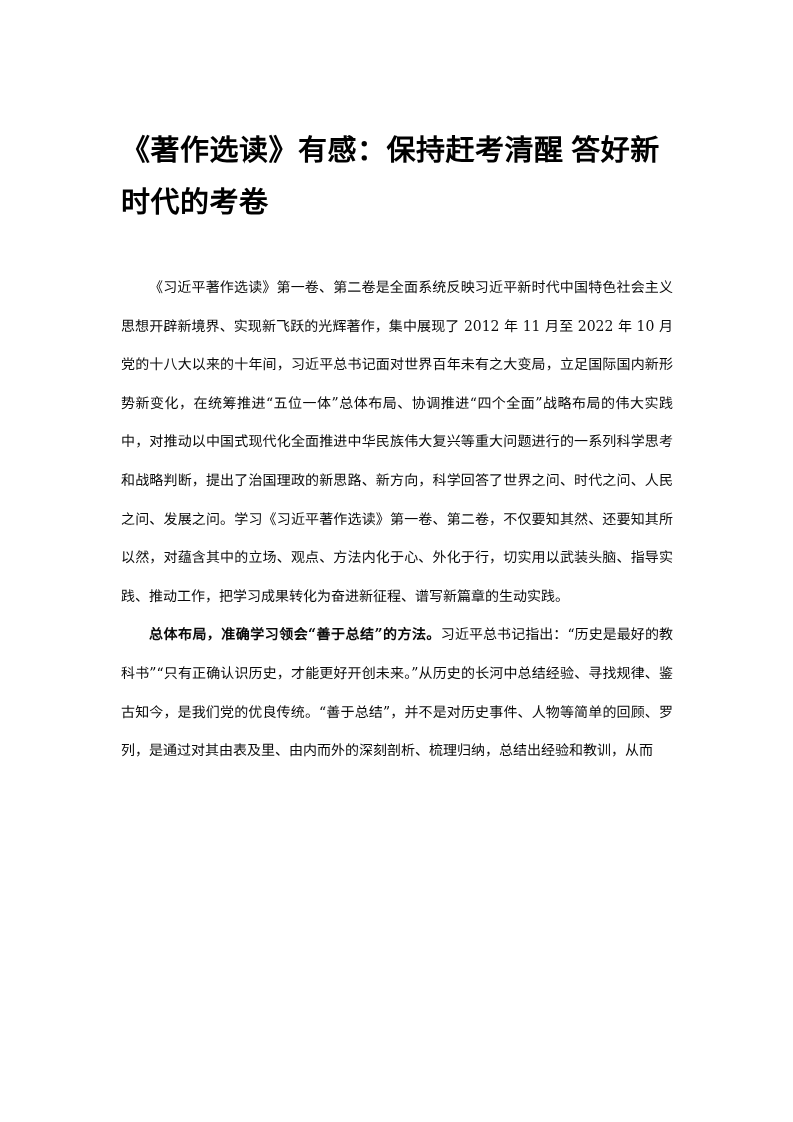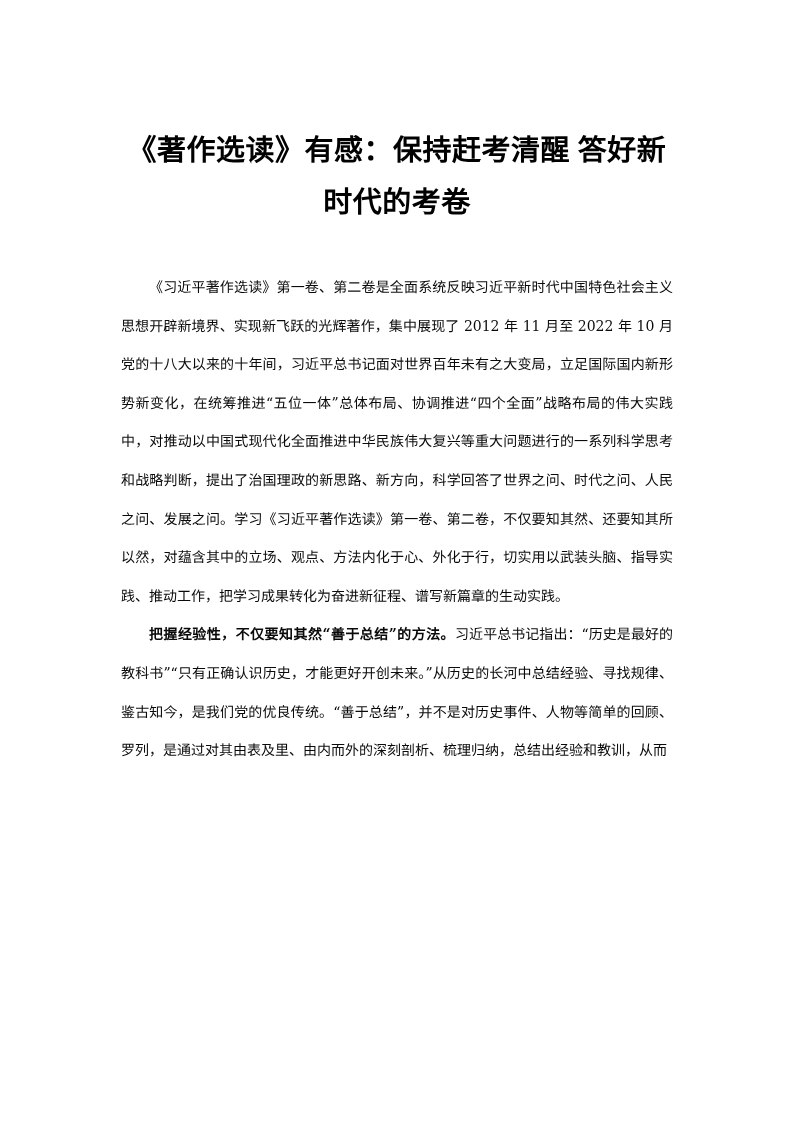--- a/index.html
+++ b/index.html
@@ -31,21 +31,21 @@
   }
 
   
   .doc-title {
     margin: 0;
     padding-top: 124px;
     font-family: "Liberation Serif", "DejaVu Serif", serif;
     font-size: 29px;
     font-weight: 700;
     line-height: 52px;
-    text-align: center;
+    text-align: left;
     letter-spacing: 0.5px;
     color: #000000;
     white-space: pre-line;
   }
 
   
   .body-block {
     margin-top: 40px;
   }
 
@@ -78,18 +78,18 @@
 
     <h1 class="doc-title">《著作选读》有感：保持赶考清醒 答好新时代的考卷</h1>
 
     <div class="body-block">
 
       <p class="para">
         <span>《习近平著作选读》第一卷、第二卷是全面系统反映习近平新时代中国特色社会主义思想开辟新境界、实现新飞跃的光辉著作，集中展现了 2012 年 11 月至 2022 年 10 月党的十八大以来的十年间，习近平总书记面对世界百年未有之大变局，立足国际国内新形势新变化，在统筹推进“五位一体”总体布局、协调推进“四个全面”战略布局的伟大实践中，对推动以中国式现代化全面推进中华民族伟大复兴等重大问题进行的一系列科学思考和战略判断，提出了治国理政的新思路、新方向，科学回答了世界之问、时代之问、人民之问、发展之问。学习《习近平著作选读》第一卷、第二卷，不仅要知其然、还要知其所以然，对蕴含其中的立场、观点、方法内化于心、外化于行，切实用以武装头脑、指导实践、推动工作，把学习成果转化为奋进新征程、谱写新篇章的生动实践。</span>
       </p>
 
       <p class="para">
-        <span class="lead-in">把握经验性，不仅要知其然“善于总结”的方法。</span><span>习近平总书记指出：“历史是最好的教科书”“只有正确认识历史，才能更好开创未来。”从历史的长河中总结经验、寻找规律、鉴古知今，是我们党的优良传统。“善于总结”，并不是对历史事件、人物等简单的回顾、罗列，是通过对其由表及里、由内而外的深刻剖析、梳理归纳，总结出经验和教训，从而</span>
+        <span class="lead-in">总体布局，准确学习领会“善于总结”的方法。</span><span>习近平总书记指出：“历史是最好的教科书”“只有正确认识历史，才能更好开创未来。”从历史的长河中总结经验、寻找规律、鉴古知今，是我们党的优良传统。“善于总结”，并不是对历史事件、人物等简单的回顾、罗列，是通过对其由表及里、由内而外的深刻剖析、梳理归纳，总结出经验和教训，从而</span>
       </p>
 
     </div>
   </div>
 </div>
 
 </body></html>

